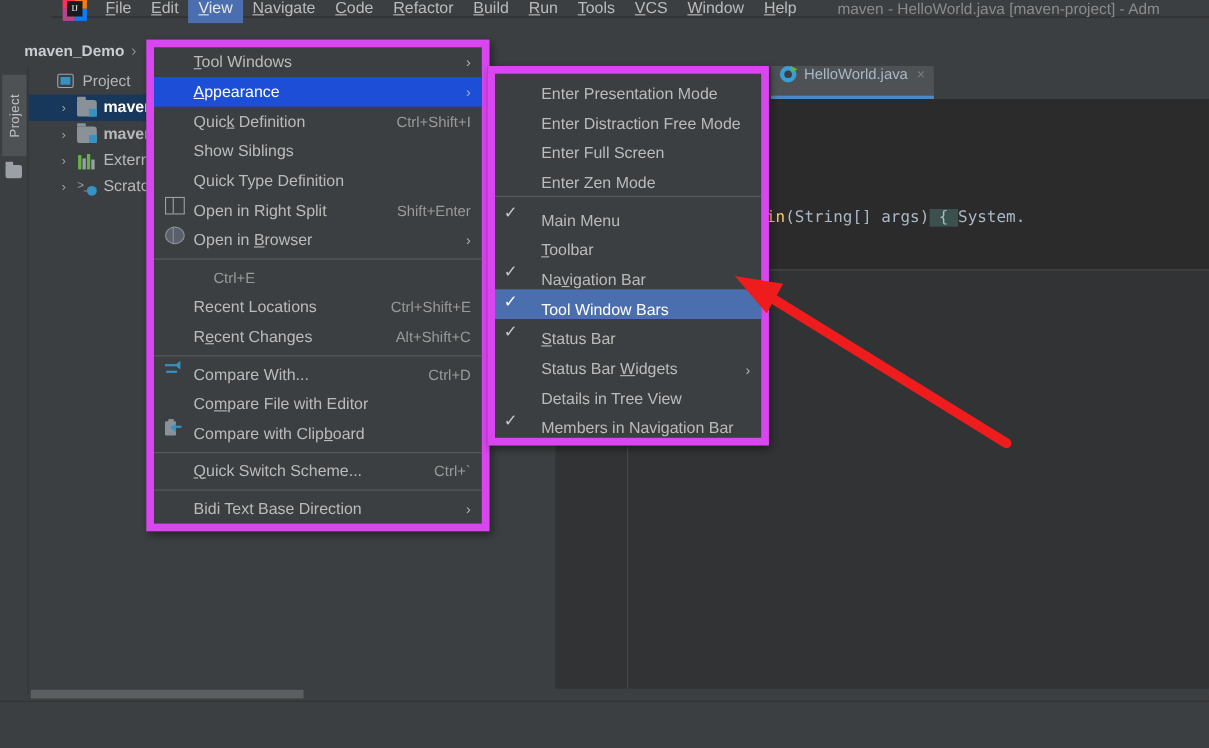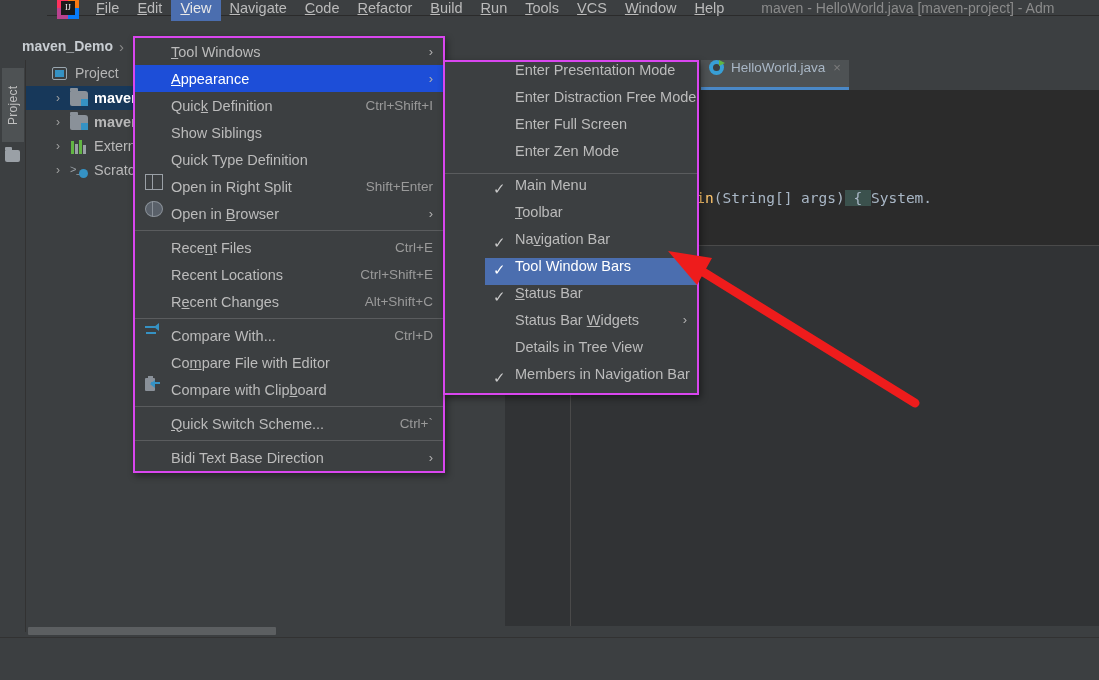--- a/index.html
+++ b/index.html
@@ -158,21 +158,21 @@
   }
   .lower-pane{
     position:absolute; left:0; top:186px; width:594px; height:380px; background:#313335;
   }
   .lower-split{
     position:absolute; left:65px; top:0; width:1px; height:380px; background:#4a4a4a;
   }
 
   
   .popup {
-    position: absolute; background: #3c3f41; border: 2px solid #d946ef;
+    position: absolute; background: #3c3f41; border: 7px solid #d946ef;
     box-shadow: 2px 3px 7px rgba(0,0,0,.45); z-index: 50;
   }
   #view-menu { left: 133px; top: 36px; width: 312px; }
   .mrow {
     height: 27px; display: flex; align-items: center; position: relative;
     font-size: 14.5px; color: #bbbbbb; white-space: nowrap; padding-left: 36px;
     padding-right: 10px;
   }
   .mrow.hl { background: #1d4ed8; color: #ffffff; }
   .mrow .mn { flex: 1; }
@@ -193,24 +193,23 @@
   .ico-cmp .t1{position:absolute;left:9px;top:-1px;width:0;height:0;border-right:5px solid #3592c4;border-top:4px solid transparent;border-bottom:4px solid transparent;}
   .ico-clip{position:relative;width:16px;height:15px;top:1px;}
   .ico-clip .bd{position:absolute;left:0;top:1px;width:10px;height:13px;background:#8a9199;border-radius:1px;}
   .ico-clip .tp{position:absolute;left:2.5px;top:-1px;width:5px;height:3px;background:#8a9199;}
   .ico-clip .ar{position:absolute;left:6px;top:5px;width:9px;height:2px;background:#3592c4;}
   .ico-clip .ah{position:absolute;left:5px;top:2.5px;width:0;height:0;border-right:5px solid #3592c4;border-top:4px solid transparent;border-bottom:4px solid transparent;}
 
   
   #appearance-menu { left: 443px; top: 60px; width: 256px; }
   .srow {
-    height: 27px; display: flex; align-items: flex-start; position: relative;
-    font-size: 14.5px; color: #bbbbbb; white-space: nowrap; padding-left: 30px;
+    height: 27px; display: flex; align-items: flex-end; position: relative;
+    font-size: 14.5px; color: #bbbbbb; white-space: nowrap; padding-left: 42px;
     padding-right: 10px;
-    margin-left: 40px;
   }
   .srow.hl { background: #4b6eaf; color: #ffffff; }
   .srow .sn { flex: 1; }
   .srow .chk {
     position: absolute; left: 8px; top: 4px; width: 14px; height: 14px;
     color: #c9c9c9; font-size: 15px; line-height: 16px;
   }
   .srow.hl .chk { color: #ffffff; }
   .srow .arr { margin-left: 14px; color: #b0b0b0; font-size: 13px; }
 
@@ -365,21 +364,20 @@
     </div>
     <div class="mrow">
       <span class="lico ico-globe"></span>
       <span class="mn">Open in <span class="ul1">B</span>rowser</span>
       <span class="arr">›</span>
     </div>
 
     <div class="msep"></div>
 
     <div class="mrow">
-      <span class="mn">Rece<span class="ul1">n</span>t Files</span>
       <span class="acc">Ctrl+E</span>
     </div>
     <div class="mrow">
       <span class="mn">Recent Locations</span>
       <span class="acc">Ctrl+Shift+E</span>
     </div>
     <div class="mrow">
       <span class="mn">R<span class="ul1">e</span>cent Changes</span>
       <span class="acc">Alt+Shift+C</span>
     </div>

